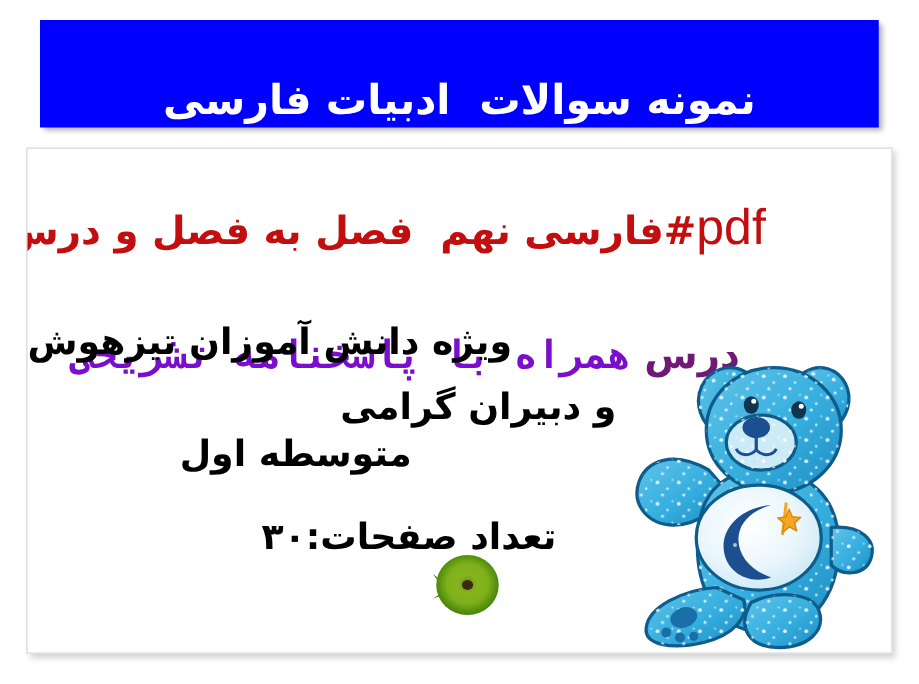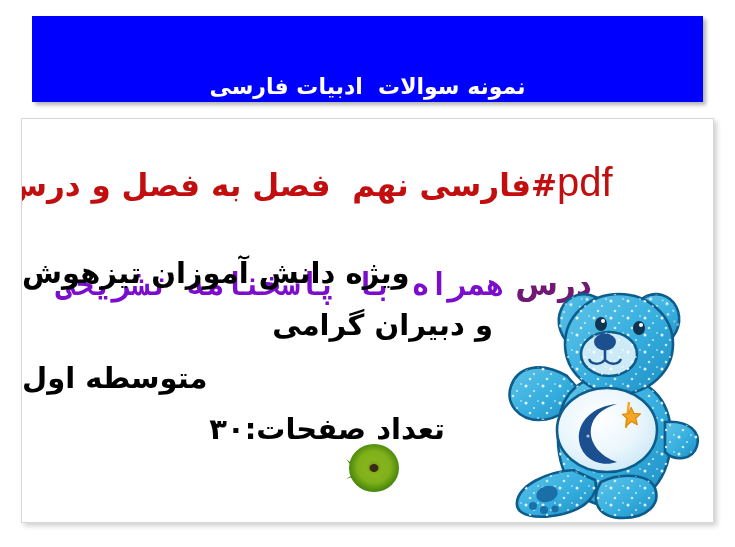--- a/index.html
+++ b/index.html
@@ -31,21 +31,21 @@
     background: #0000ff;
     box-shadow: 3px 3px 4px rgba(0,0,0,0.30);
     display: flex;
     align-items: flex-end;
     justify-content: center;
     box-sizing: border-box;
     padding-bottom: 3px;
   }
   .banner-title {
     color: #ffffff;
-    font-size: 22px;
+    font-size: 33px;
     font-weight: bold;
     direction: rtl;
     unicode-bidi: isolate;
     white-space: pre;
     line-height: 1.15;
     letter-spacing: 0px;
   }
 
   
   .card {
@@ -101,21 +101,21 @@
   .line-mixed .seg-purple { color: #7b0dcc; font-family: Liberation Mono, monospace; }
 
   
   .line-black {
     color: #000000;
     font-size: 29px;
   }
 
   .row-pos1 { position: absolute; top: 140px; right: 120px; left: 0; text-align: left; padding-left: 0; }
   .row-pos2 { position: absolute; top: 192px; right: 220px; left: 0; text-align: right; }
-  .row-pos3 { position: absolute; top: 245px; right: 262px; left: 0; text-align: left; }
+  .row-pos3 { position: absolute; top: 230px; right: 262px; left: 0; text-align: center; }
   .row-pos4 { position: absolute; top: 296px; right: 268px; left: 0; text-align: right; margin-left: 31px; }
 
   
   .bear {
     position: absolute;
     right: -6px;
     bottom: 2px;
     width: 230px;
     height: 240px;
   }

